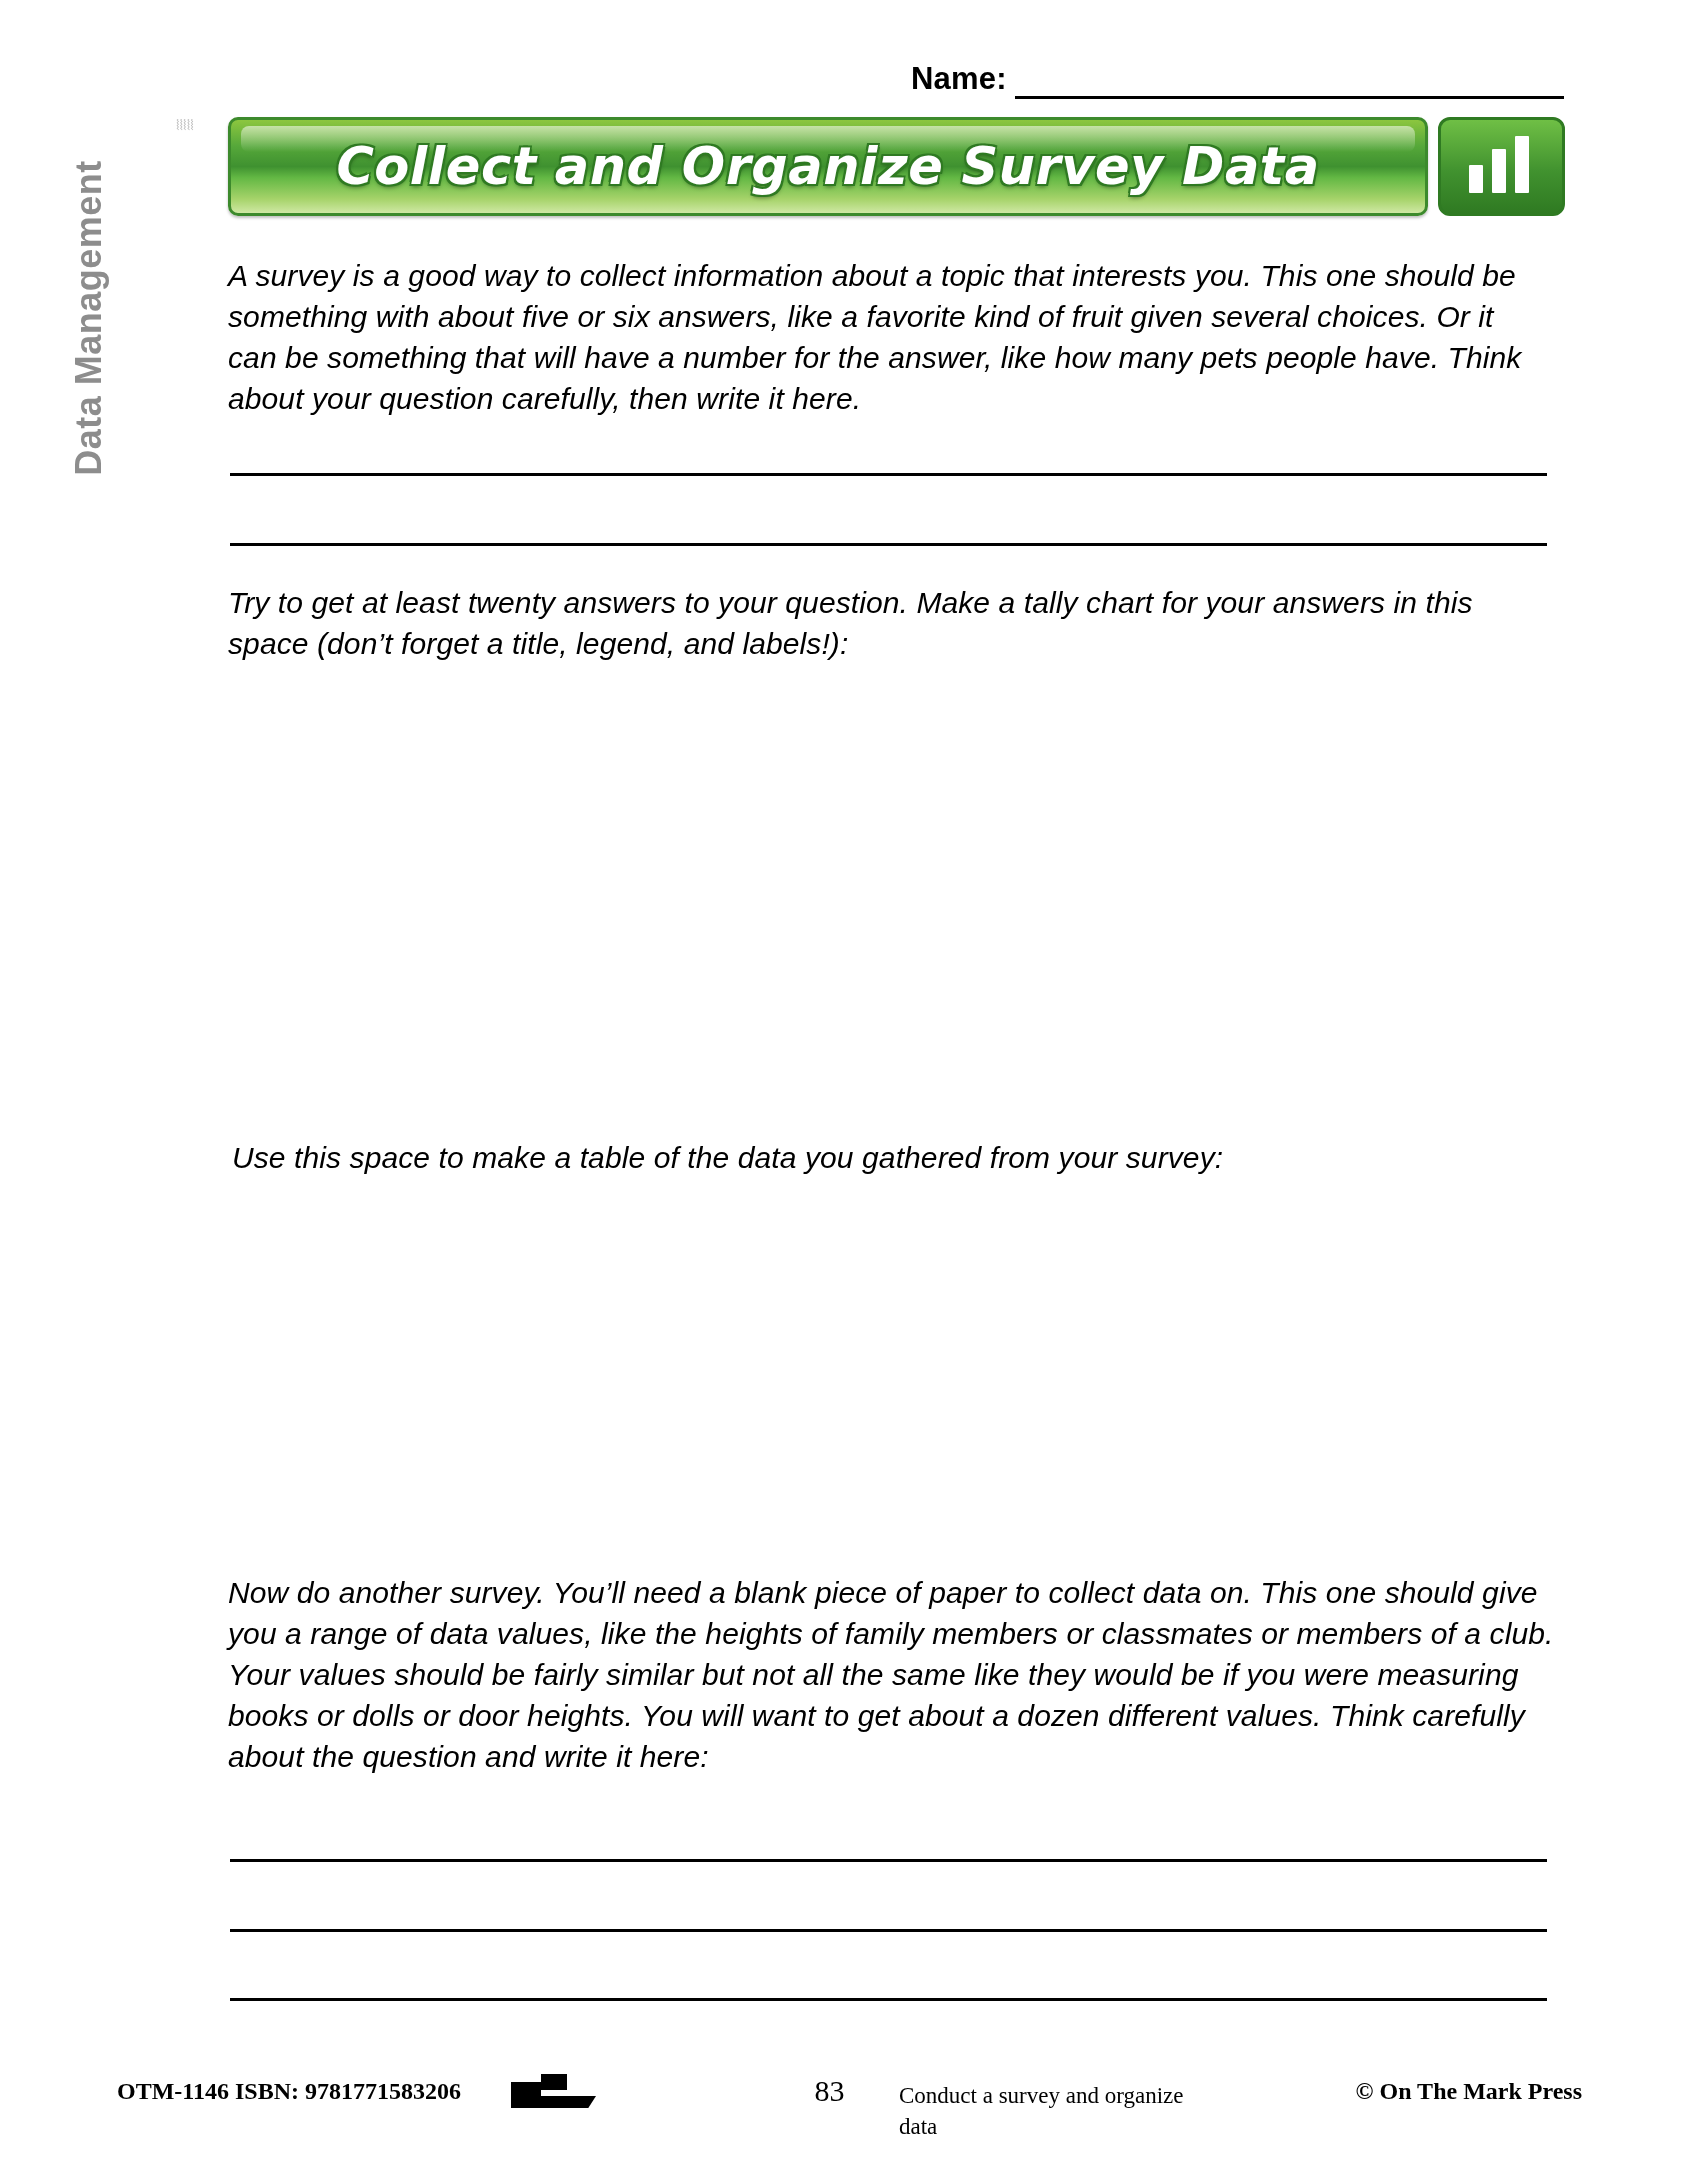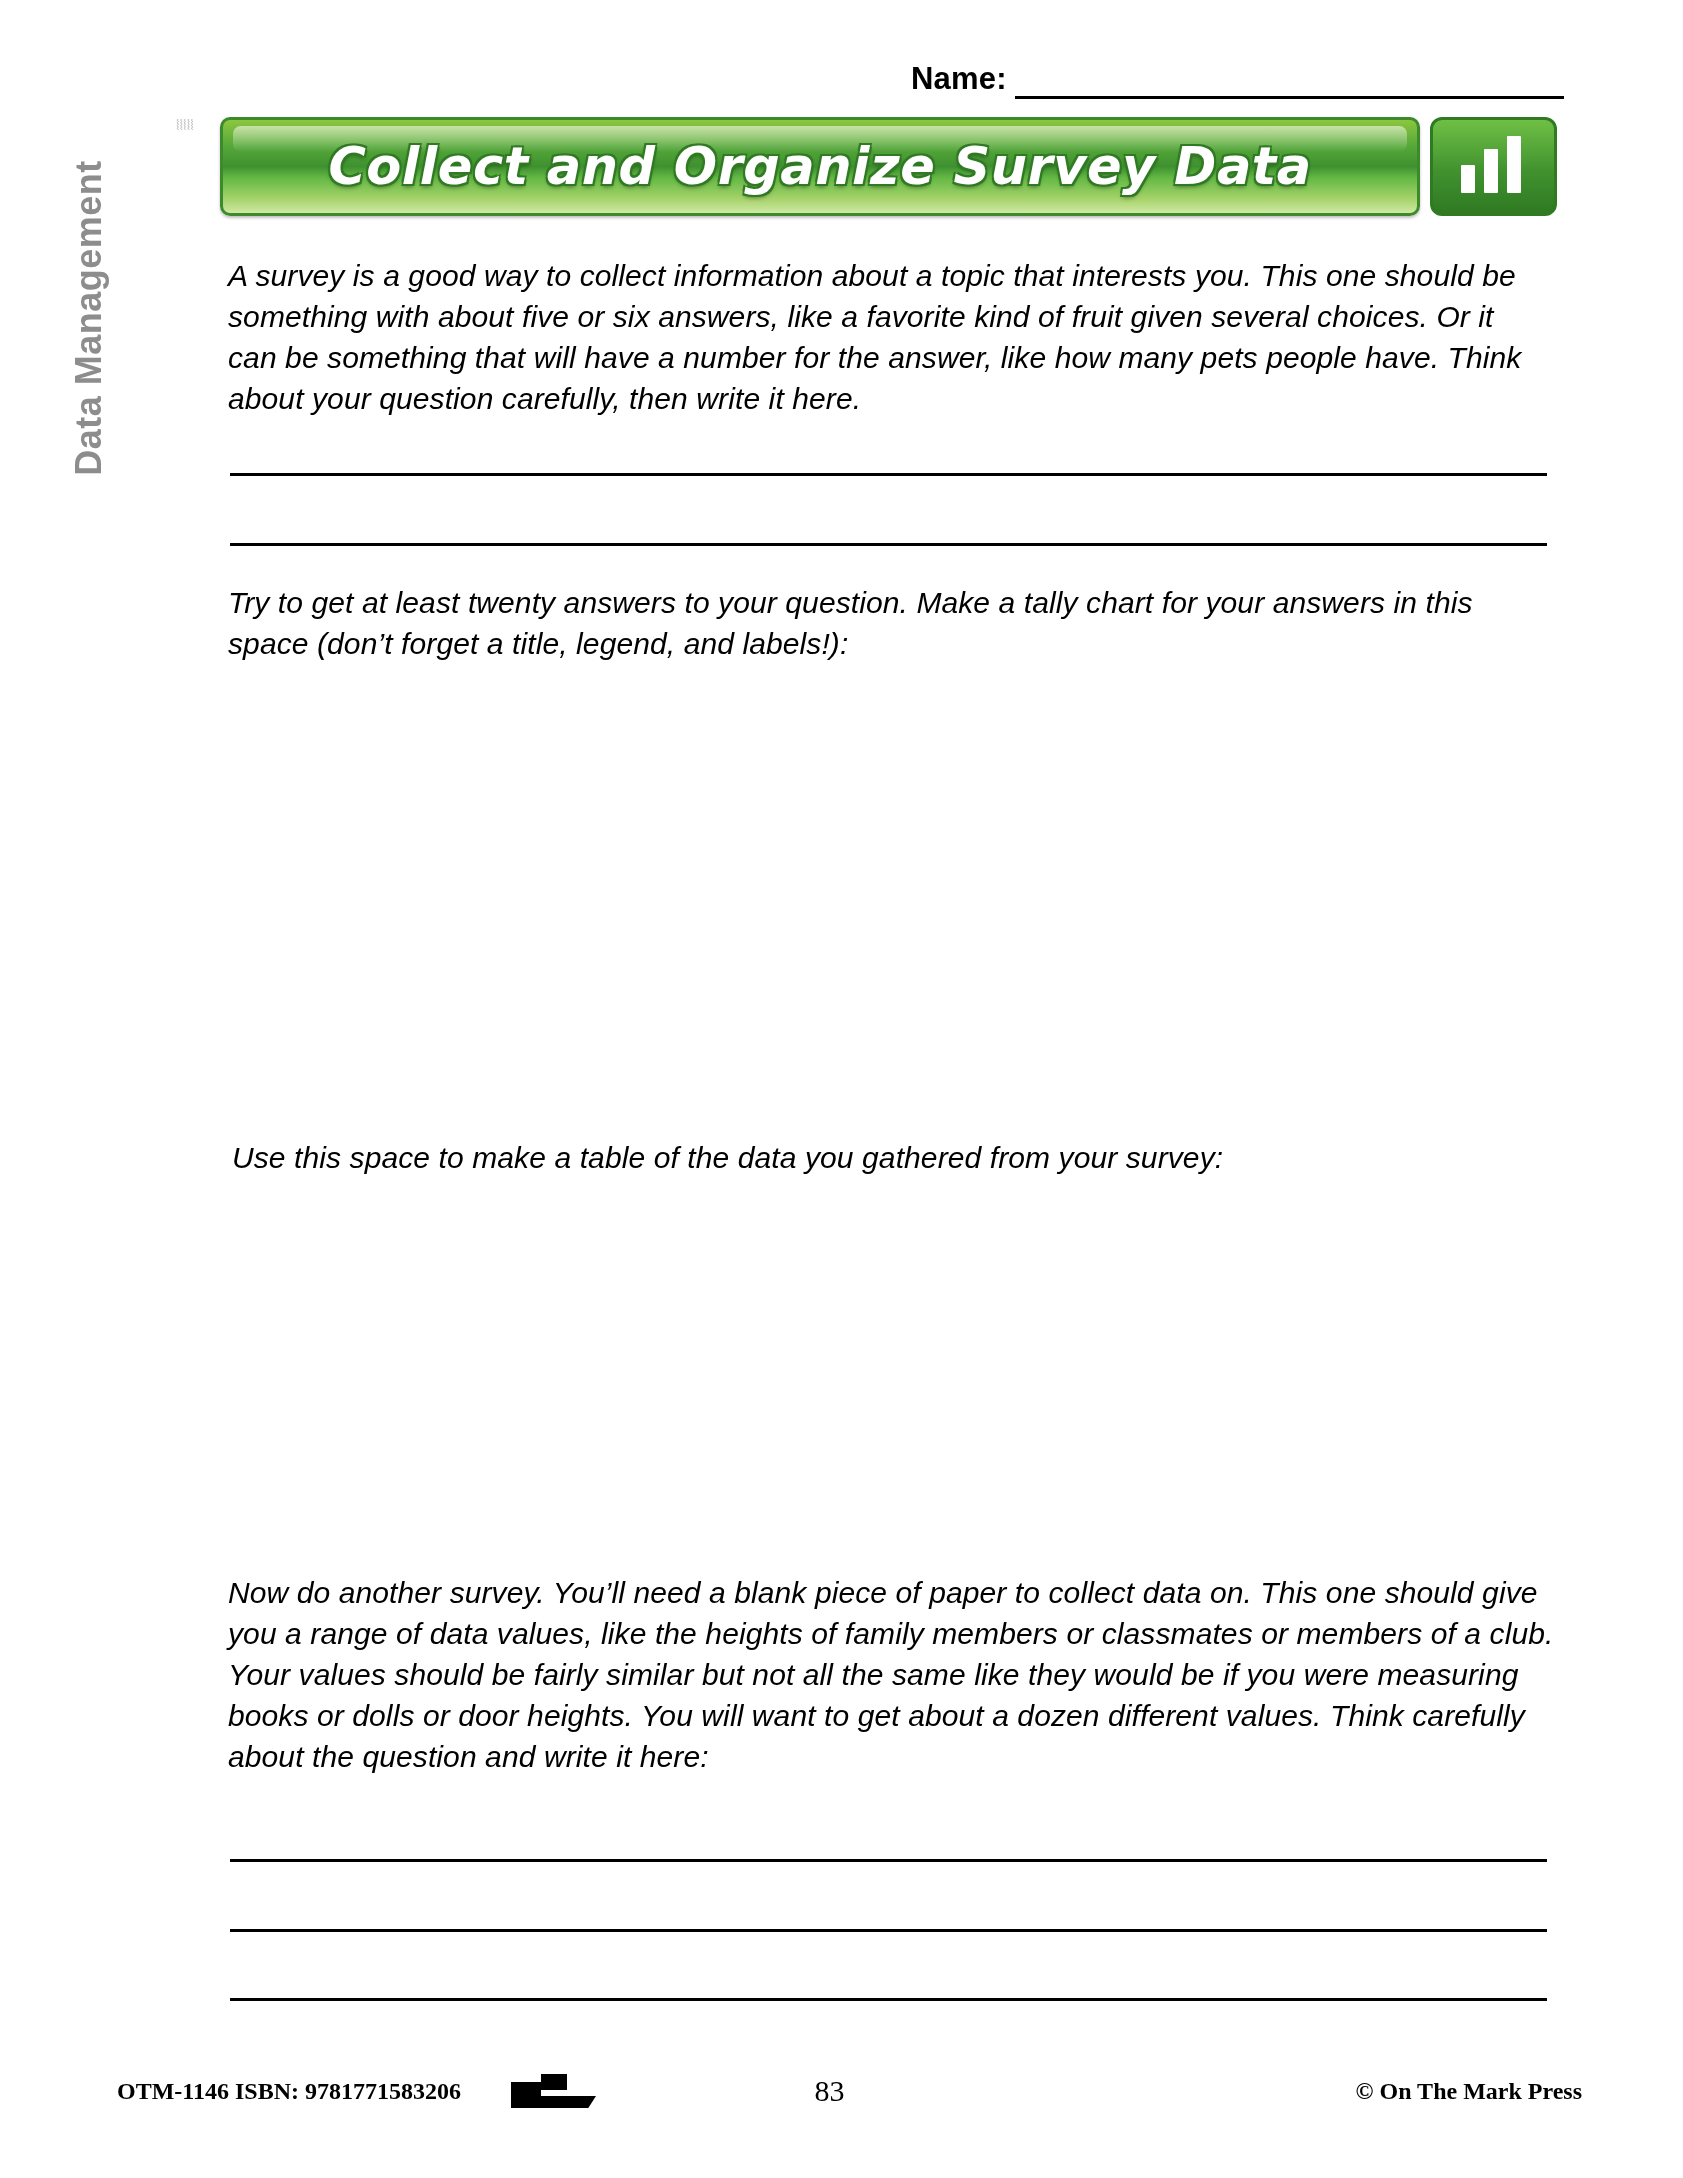--- a/index.html
+++ b/index.html
@@ -66,21 +66,21 @@
     font-weight: bold;
     color: #8d8d8d;
     letter-spacing: 0.5px;
     text-align: center;
     white-space: nowrap;
   }
 
   
   .banner {
     position: absolute;
-    left: 220px;
+    left: 228px;
     top: 117px;
     width: 1337px;
     height: 107px;
   }
   .banner-bar {
     position: absolute;
     left: 0;
     top: 0;
     width: 1200px;
     height: 99px;
@@ -290,15 +290,16 @@
 <div class="rule" id="rule5"></div>
 
 <div class="footer">
   <div class="footer-left">OTM-1146  ISBN: 9781771583206</div>
   <div class="footer-logo">
     <span class="blk b1"></span>
       <span class="blk b2"></span>
       <span class="blk b3"></span>
   </div>
   <div class="footer-page">83</div>
+  <div class="footer-desc">Conduct a survey and organize data</div>
   <div class="footer-right">© On The Mark Press</div>
 </div>
 
 
 </body></html>

